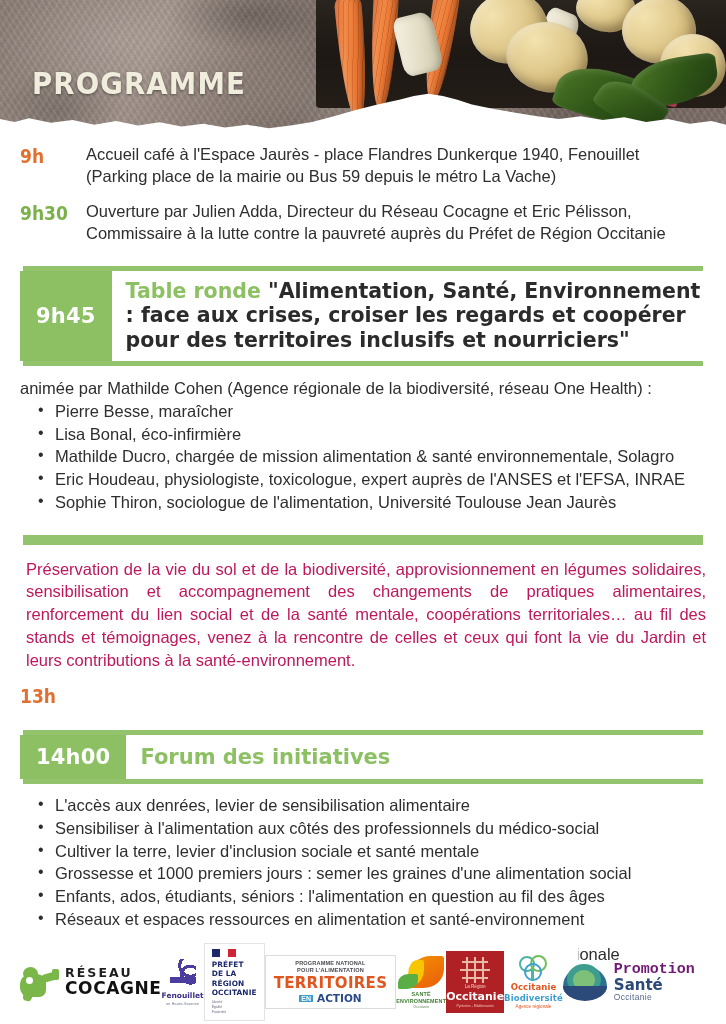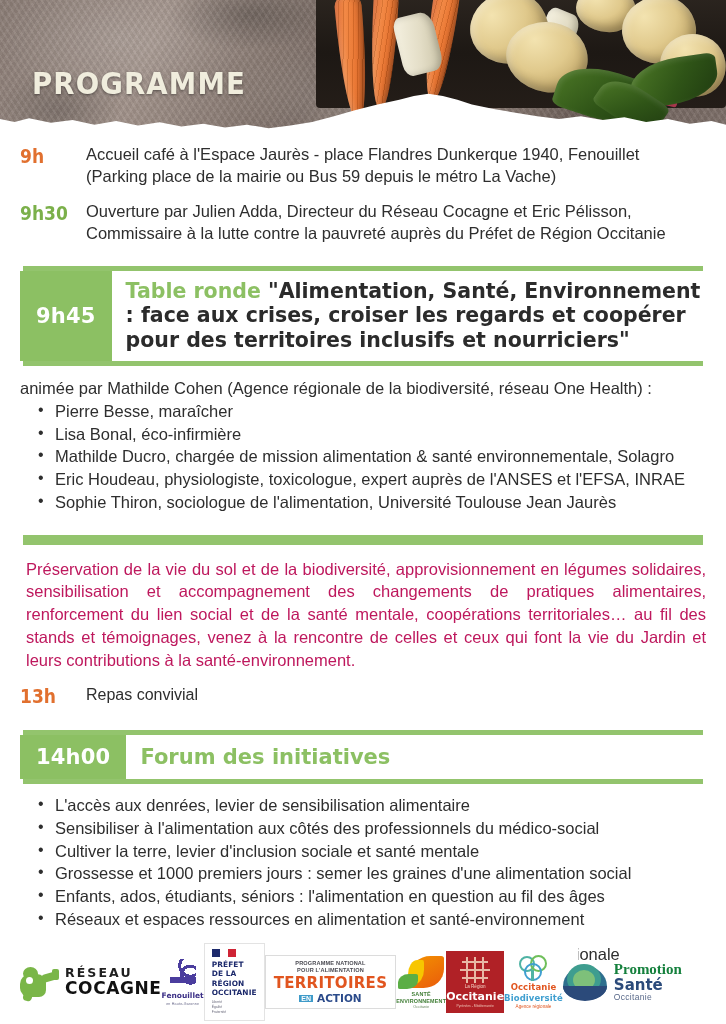--- a/index.html
+++ b/index.html
@@ -431,21 +431,21 @@
   .lg-ps { gap: 7px; }
   .ps-mark { position: relative; width: 44px; height: 40px; }
   .ps-wave {
     position: absolute; border-radius: 50%;
   }
   #pw1 { left: 0; top: 4px; width: 44px; height: 34px; background: #2e6f8e; border-radius: 50% 50% 50% 50% / 60% 60% 40% 40%; }
   #pw2 { left: 4px; top: 2px; width: 34px; height: 30px; background: #3e9d8f; border-radius: 50%; }
   #pw3 { left: 10px; top: 8px; width: 22px; height: 20px; background: #7ec07a; border-radius: 50%; }
   #pw4 { left: 0px; top: 24px; width: 44px; height: 15px; background: #2b4a7a; border-radius: 0 0 50% 50% / 0 0 100% 100%; }
   .ps-txt { line-height: 1.06; }
-  .ps-t1 { font-family: Liberation Serif, serif; font-size: 15px; font-weight: 700; color: #15803d; }
+  .ps-t1 { font-family: Liberation Mono, monospace; font-size: 15px; font-weight: 700; color: #701a75; }
   .ps-t2 { font-family: "DejaVu Sans", sans-serif; font-size: 15px; font-weight: 700; color: #2b4a7a; }
   .ps-t3 { font-size: 8.5px; color: #5a6a8a; letter-spacing: .3px; }
 </style>
 </head>
 <body>
 
 <div class="hero">
   <div class="hero-photo"></div>
   <div class="tray"></div>
 
@@ -511,21 +511,20 @@
   </ul>
 
   <div class="section">
     <div class="rule"></div>
     <div class="rule"></div>
   </div>
   <p class="justified">Préservation de la vie du sol et de la biodiversité, approvisionnement en légumes solidaires, sensibilisation et accompagnement des changements de pratiques alimentaires, renforcement du lien social et de la santé mentale, coopérations territoriales… au fil des stands et témoignages, venez à la rencontre de celles et ceux qui font la vie du Jardin et leurs contributions à la santé-environnement.</p>
 
   <div class="row tight">
     <div class="time orange">13h</div>
-    <div class="desc">Repas convivial</div>
   </div>
 
   <div class="section">
     <div class="rule"></div>
     <div class="sec-head">
       <div class="sec-time">14h00</div>
       <div class="sec-title one-line">Forum des initiatives</div>
     </div>
     <div class="rule"></div>
   </div>

